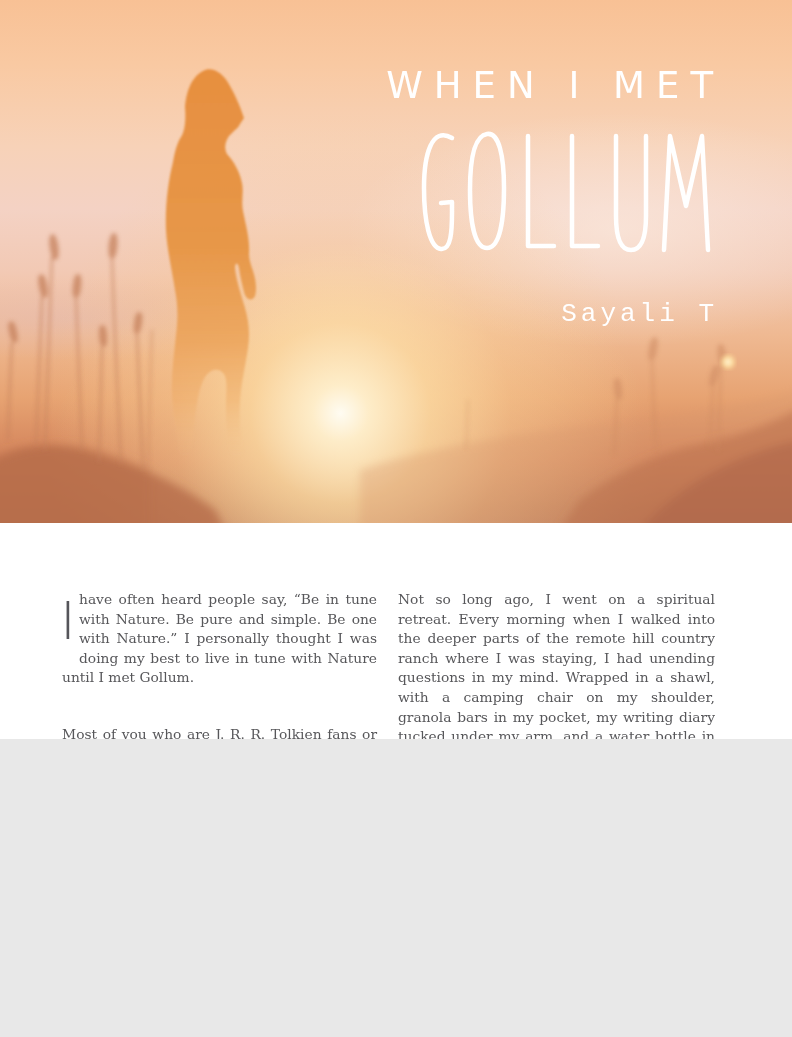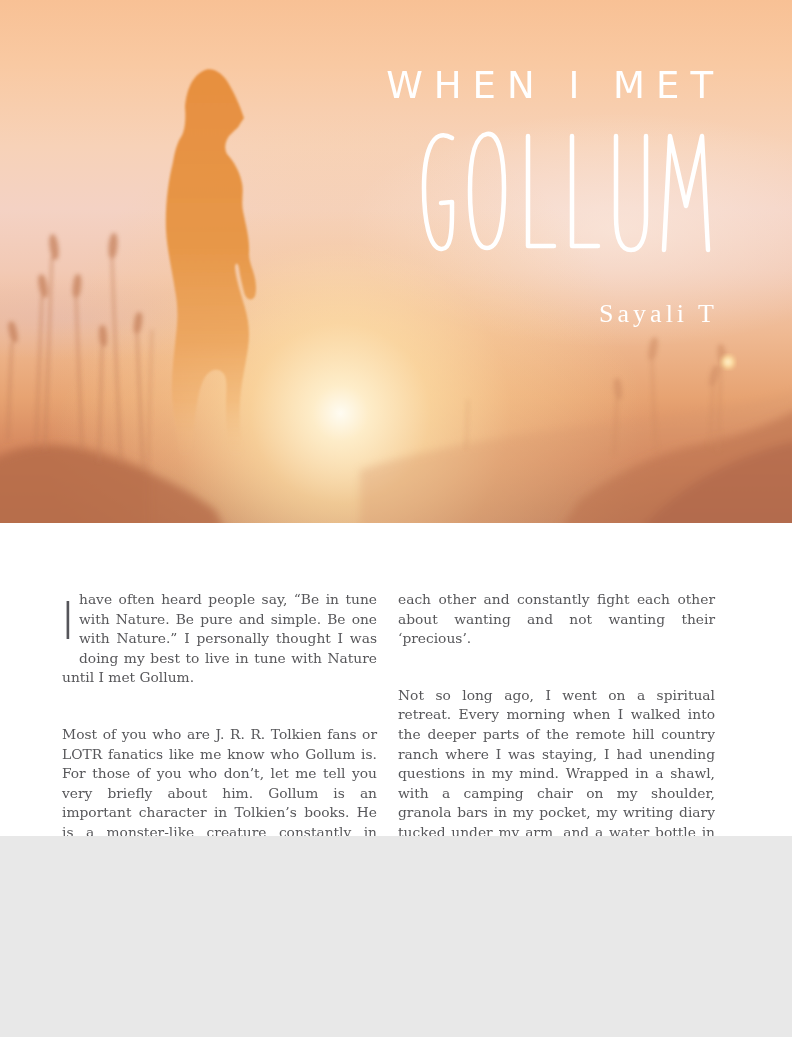--- a/index.html
+++ b/index.html
@@ -1,17 +1,17 @@
 <!DOCTYPE html>
 <html><head>
 <meta charset="utf-8">
 <style>
   html,body{margin:0;padding:0;background:#e8e8e8;}
   .page{
-    position:relative;width:792px;height:836px;margin:0 auto;
+    position:relative;width:792px;height:739px;margin:0 auto;
     background:#ffffff;overflow:hidden;
     font-family:"DejaVu Serif", serif;
   }
 
   
   .hero{
     position:absolute;left:0;top:0;width:792px;height:523px;
     background:
       radial-gradient(circle 300px at 43% 79%, rgba(255,253,244,0.98) 0px, rgba(255,241,206,0.92) 28px, rgba(255,225,166,0.62) 90px, rgba(252,206,142,0.28) 170px, rgba(250,196,132,0) 300px),
       radial-gradient(ellipse 440px 310px at 45% 88%, rgba(255,226,176,0.55) 0%, rgba(255,226,176,0) 70%),
@@ -23,21 +23,21 @@
 
   .hero-title-line1{
     position:absolute;top:64px;right:68px;
     font-family:"DejaVu Sans",sans-serif;font-weight:400;
     font-size:37px;letter-spacing:11px;color:#ffffff;white-space:nowrap;
   }
   .gollum-svg{position:absolute;top:124px;right:78px;width:300px;height:138px;overflow:visible;}
   .sr-only{position:absolute;width:1px;height:1px;overflow:hidden;clip-path:inset(50%);white-space:nowrap;opacity:0;}
   .hero-byline{
     position:absolute;top:299px;right:74px;
-    font-family:Liberation Serif, serif;font-weight:400;
+    font-family:Liberation Mono, monospace;font-weight:400;
     font-size:26px;letter-spacing:4px;color:#ffffff;white-space:nowrap;
   }
 
   
   .content{
     position:absolute;left:62px;top:590px;width:653px;
     display:flex;gap:21px;
   }
   .col-left{width:315px;}
   .col-right{width:317px;}
@@ -195,23 +195,20 @@
     <div class="col-left">
       <p>
         <span class="dropcap">I</span><span>have often heard people say, “Be in tune with Nature. Be pure and simple. Be one with Nature.” I personally thought I was doing my best to live in tune with Nature until I met Gollum.</span>
       </p>
       <p>
         <span>Most of you who are J. R. R. Tolkien fans or LOTR fanatics like me know who Gollum is. For those of you who don’t, let me tell you very briefly about him. Gollum is an important character in Tolkien’s books. He is a monster-like creature constantly in search of a powerful magical ring after he loses it from his possession. He also calls the ring, ‘my precious’. Once known as Smeagol, a happy and a sane hobbit, he turns into a corrupt and hideous creature due to his greed for the ring. Smeagol and Gollum are two sides of the same individual constantly trying to reason with each other. They both love and hate</span>
       </p>
     </div>
     <div class="col-right">
       <p>
-        <span>each other and constantly fight each other about wanting and not wanting their ‘precious’.</span>
-      </p>
-      <p>
         <span>Not so long ago, I went on a spiritual retreat. Every morning when I walked into the deeper parts of the remote hill country ranch where I was staying, I had unending questions in my mind. Wrapped in a shawl, with a camping chair on my shoulder, granola bars in my pocket, my writing diary tucked under my arm, and a water bottle in my hand, I would walk with the intention of disappearing for a long time. And disappear I did.</span>
       </p>
     </div>
   </div>
 
   <div class="footer-page">70</div>
   <div class="footer-brand">Heartfulness</div>
 
 </div>
 

